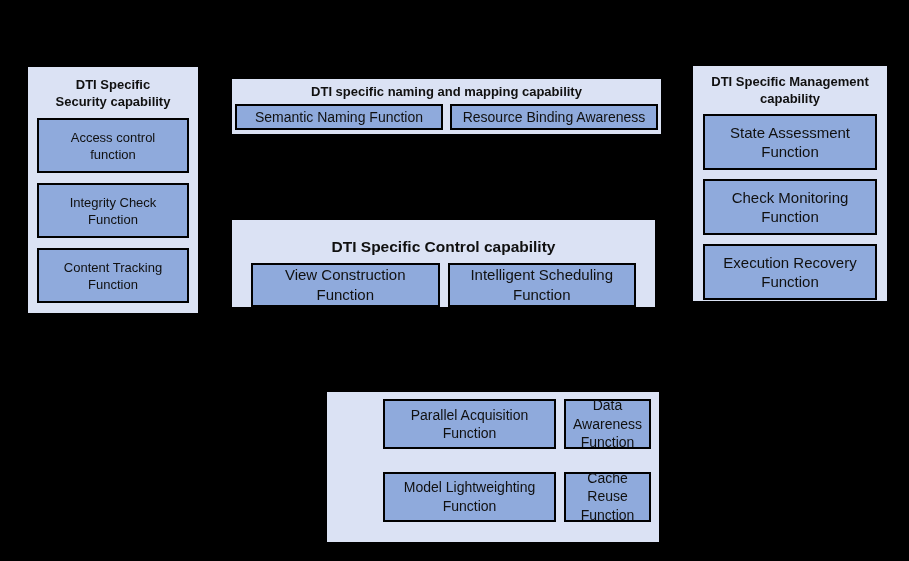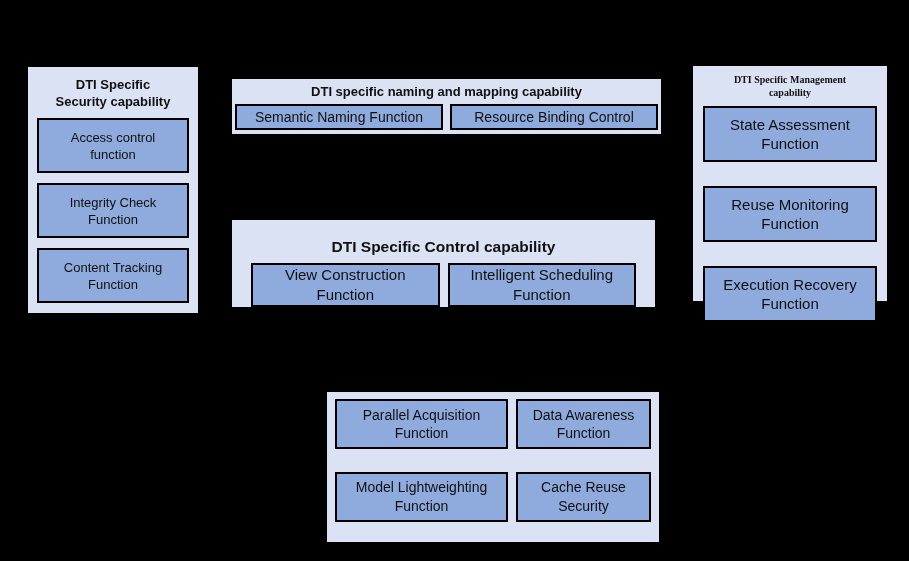--- a/index.html
+++ b/index.html
@@ -55,33 +55,34 @@
   .g-naming .fn { flex: 1; font-size: 14px; }
 
   
   .g-control { left: 230px; top: 218px; width: 427px; height: 91px; }
   .g-control .group-title { padding: 17px 4px 0; font-size: 15.5px; }
   .g-control .fns { flex-direction: row; gap: 8px; padding: 6px 19px 7px; flex: 1; }
   .g-control .fn { flex: 1; font-size: 15px; }
 
   
   .g-management { left: 691px; top: 64px; width: 198px; height: 239px; }
-  .g-management .group-title { padding: 7px 4px 0; font-size: 10px; font-family: Liberation Serif, serif; }
-  .g-management .fns { flex-direction: column; gap: 24px; padding: 7px 10px 7px; flex: 1; }
+  .g-management .group-title { padding: 7px 4px 0; font-size: 13px; }
+  .g-management .fns { flex-direction: column; gap: 9px; padding: 7px 10px 7px; flex: 1; }
   .g-management .fn { height: 56px; flex: none; font-size: 15px; }
 
   
   .g-data { left: 325px; top: 390px; width: 336px; height: 154px; }
   .g-data .group-title { padding: 8px 4px 0; font-size: 13.5px; }
   .g-data .fns {
     display: grid;
     grid-template-columns: 173px 1fr;
     gap: 10px 8px;
     padding: 7px 8px 8px;
     flex: 1;
+    margin-left: 48px;
   }
   .g-data .fn { height: 50px; font-size: 14px; }
 </style>
 </head>
 <body>
 
 <div class="canvas">
 
   <section class="group g-security">
     <div class="group-title">DTI Specific
@@ -93,53 +94,53 @@
 Function</div>
       <div class="fn">Content Tracking
 Function</div>
     </div>
   </section>
 
   <section class="group g-naming">
     <div class="group-title">DTI specific naming and mapping capability</div>
     <div class="fns">
       <div class="fn">Semantic Naming Function</div>
-      <div class="fn">Resource Binding Control</div>
+      <div class="fn">Resource Binding Awareness</div>
     </div>
   </section>
 
   <section class="group g-control">
     <div class="group-title">DTI Specific Control capability</div>
     <div class="fns">
       <div class="fn">View Construction
 Function</div>
       <div class="fn">Intelligent Scheduling
 Function</div>
     </div>
   </section>
 
   <section class="group g-management">
     <div class="group-title">DTI Specific Management
 capability</div>
     <div class="fns">
       <div class="fn">State Assessment
 Function</div>
-      <div class="fn">Reuse Monitoring
+      <div class="fn">Check Monitoring
 Function</div>
       <div class="fn">Execution Recovery
 Function</div>
     </div>
   </section>
 
   <section class="group g-data">
     <div class="fns">
       <div class="fn">Parallel Acquisition
 Function</div>
       <div class="fn">Data Awareness
 Function</div>
       <div class="fn">Model Lightweighting
 Function</div>
       <div class="fn">Cache Reuse
-Security</div>
+Function</div>
     </div>
   </section>
 
 </div>
 
 </body></html>

